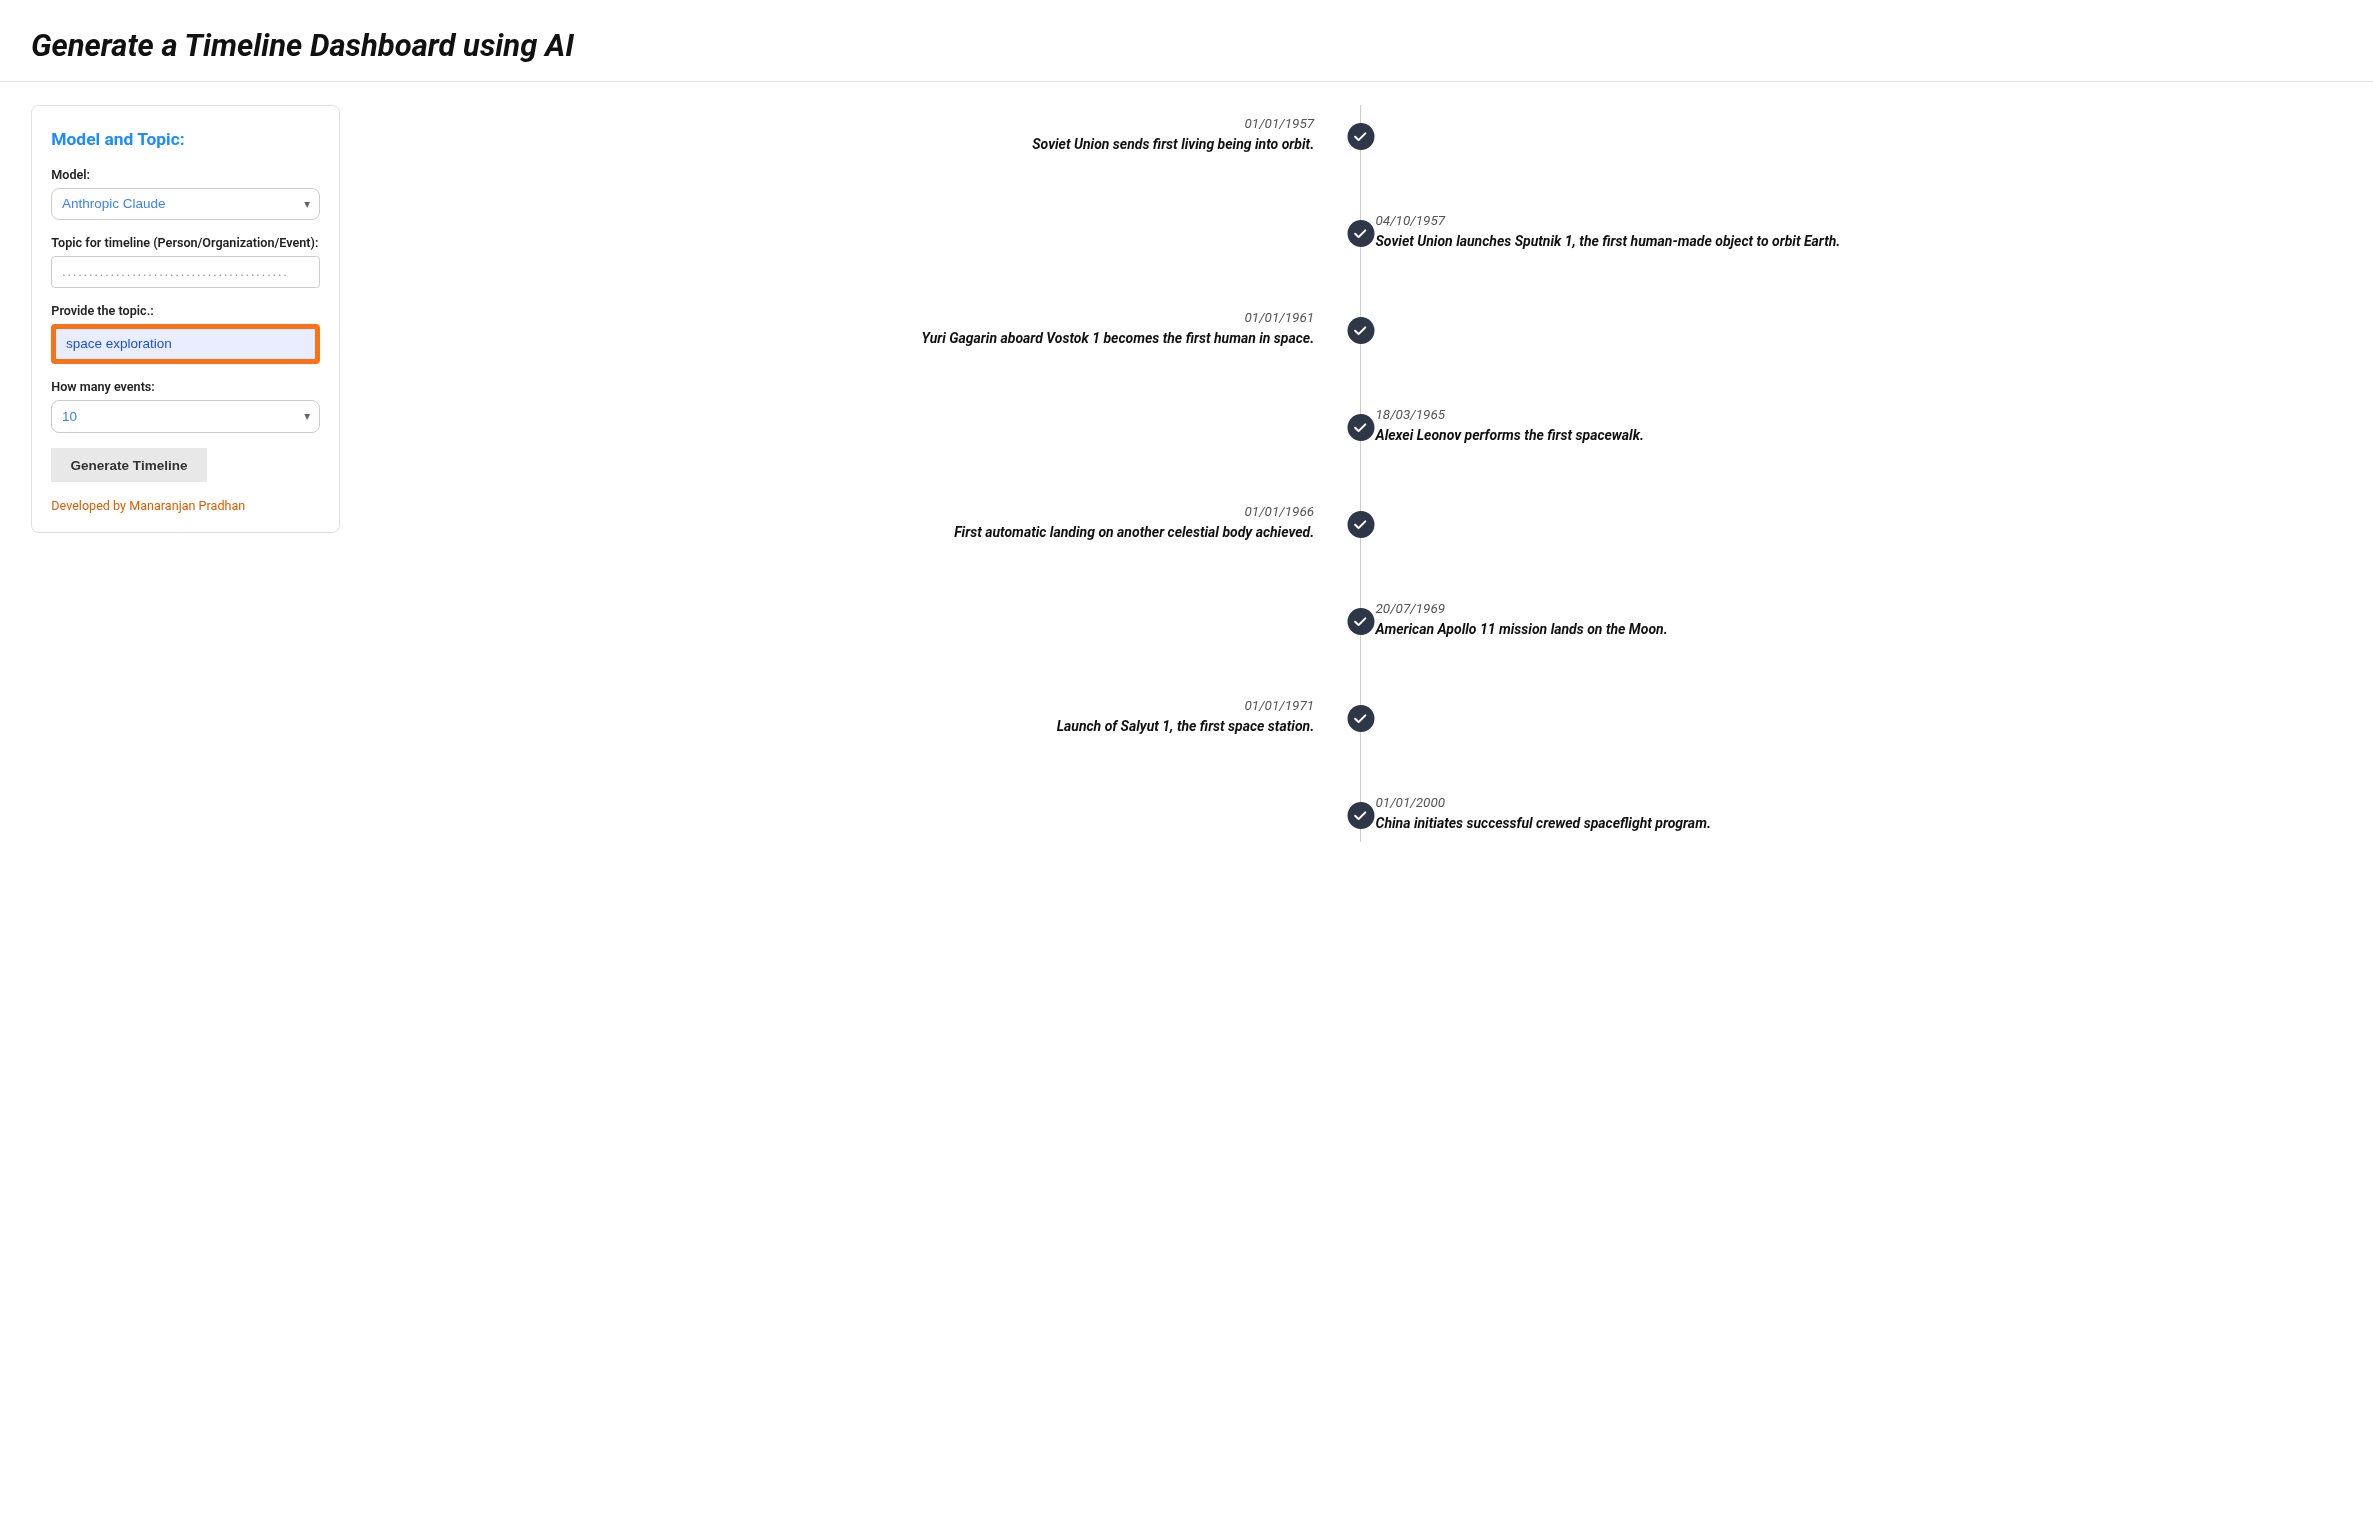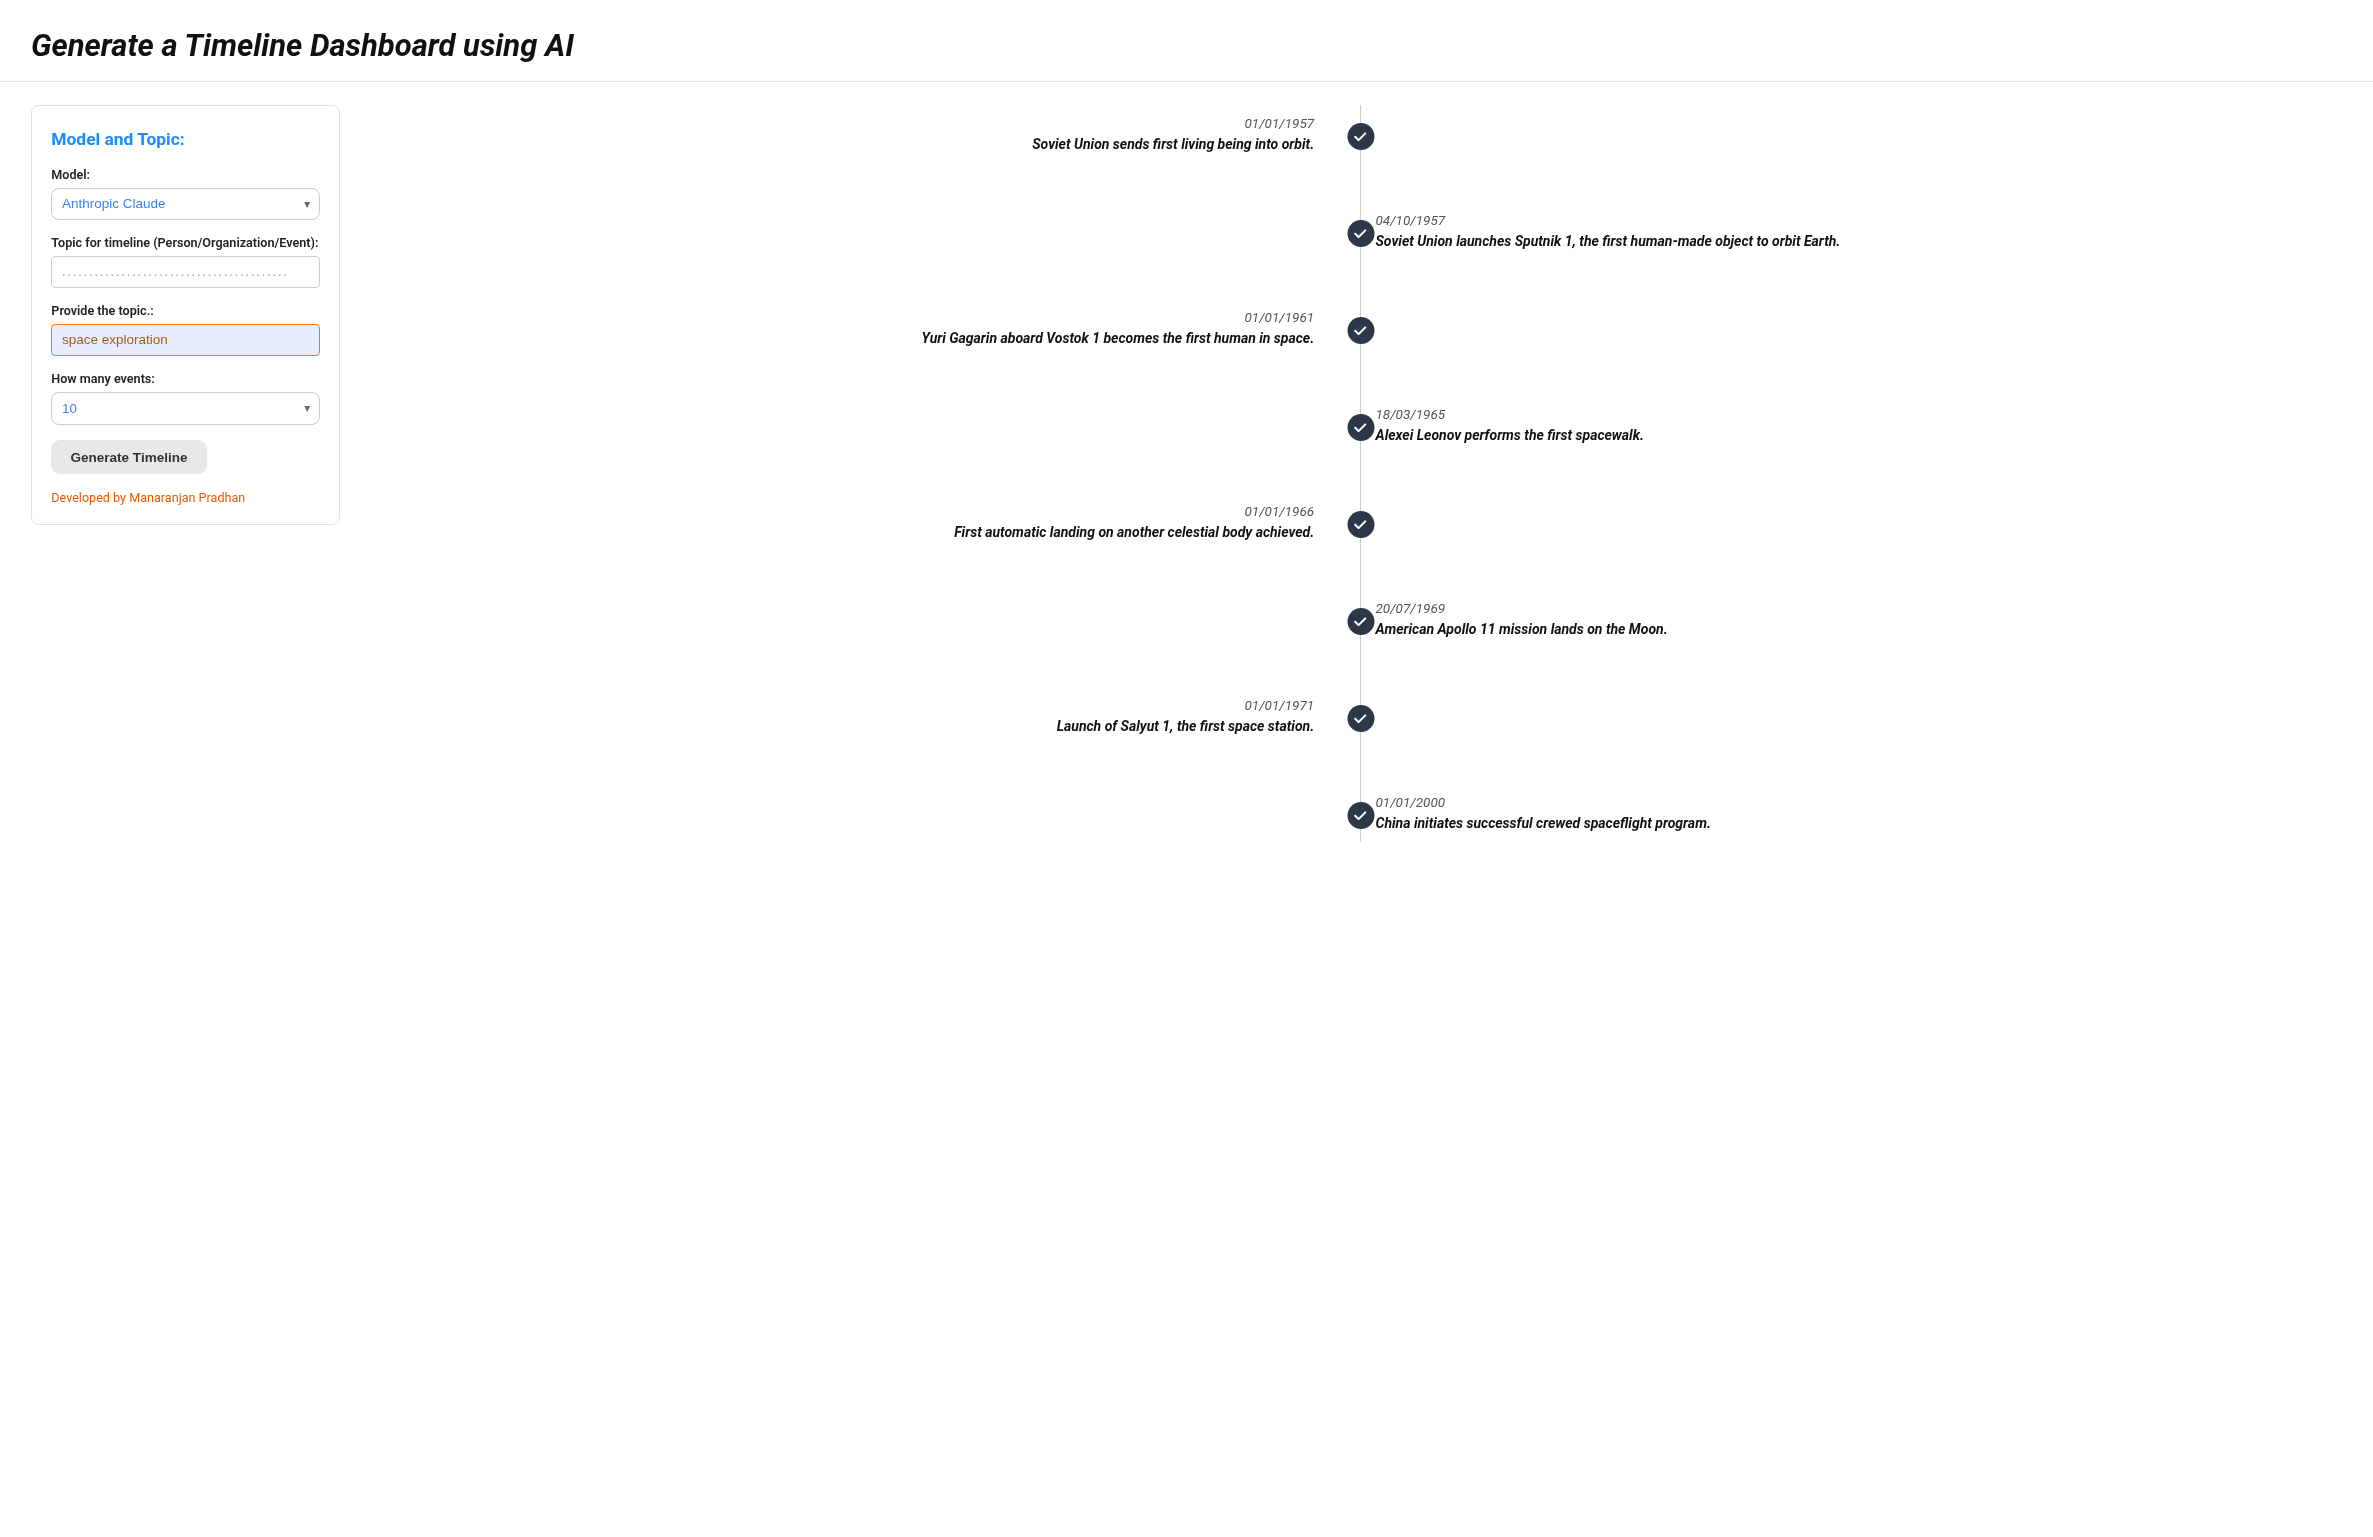--- a/index.html
+++ b/index.html
@@ -96,34 +96,34 @@
       border: 1px solid #ccc;
       border-radius: 3.9px;
       padding: 7.7px 9.7px;
       font-size: 13.5px;
       color: #333;
       background: #fff;
     }
 
     .text-input-filled {
       background: #e8eeff;
-      border: 1px solid #f97316;
-      color: #a16207;
+      border: 5px solid #f97316;
+      color: #1d4ed8;
     }
 
     .topic-placeholder {
       letter-spacing: 1.9px;
       font-size: 12.6px;
       color: #999;
     }
 
     .generate-btn {
       background: #e8e8e8;
       border: none;
-      border-radius: 9px;
+      border-radius: 0;
       padding: 9.7px 19.3px;
       font-size: 13.5px;
       font-weight: 600;
       color: #333;
       cursor: pointer;
       margin-top: 3.9px;
       margin-bottom: 15.4px;
       display: block;
     }
 

